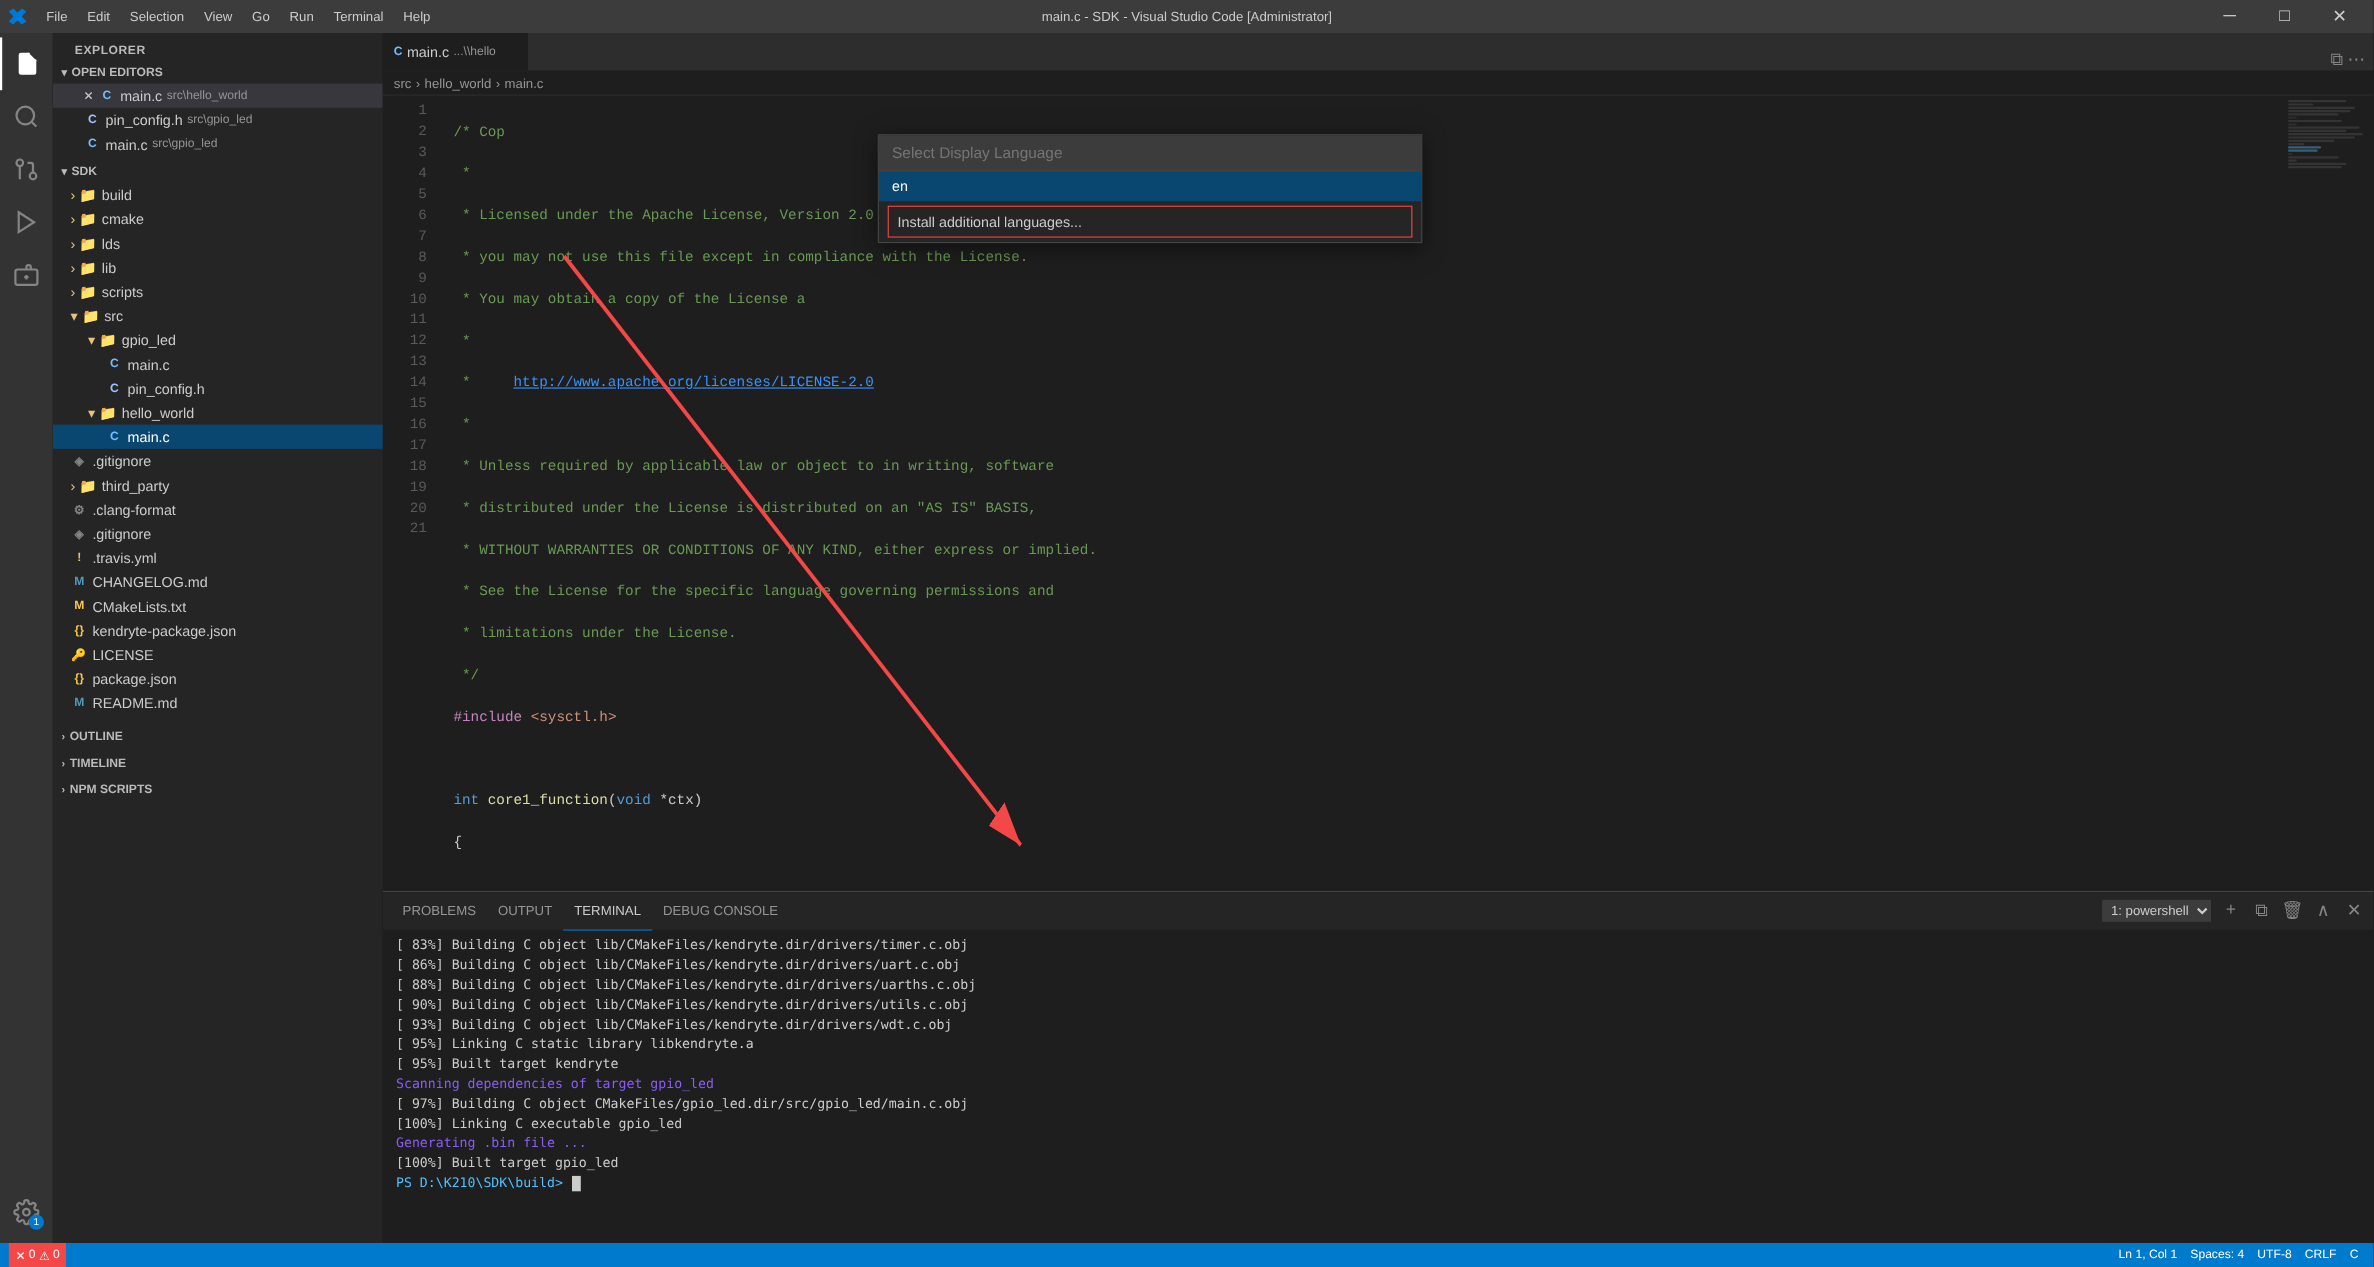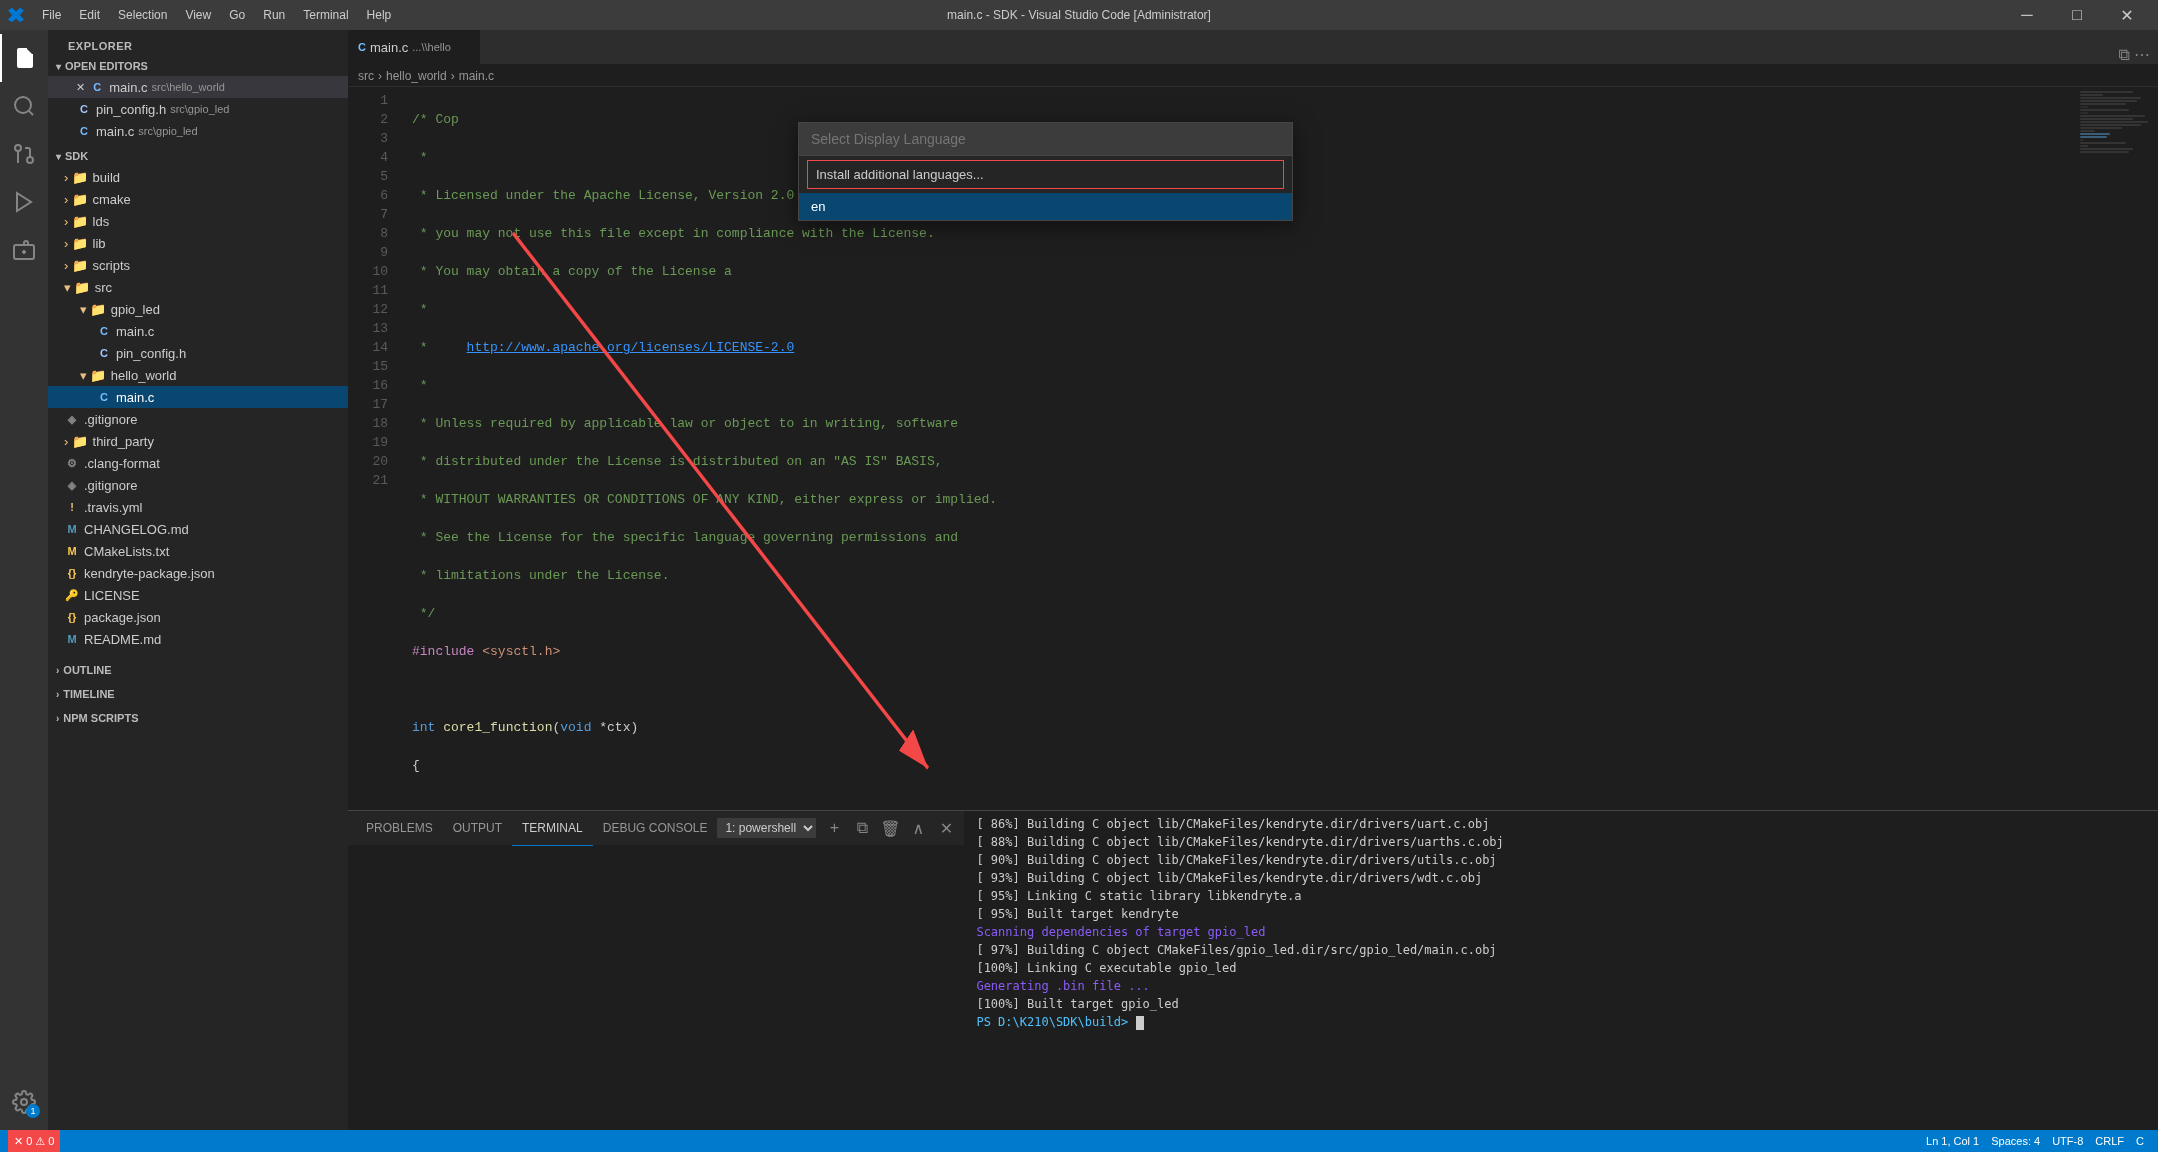--- a/index.html
+++ b/index.html
@@ -344,21 +344,21 @@
       border: 1.5px solid #f44747;
       margin: 4px 8px;
       padding: 6px 8px;
     }
 
     
     .terminal-area {
       height: 320px;
       background: #1e1e1e;
       display: flex;
-      flex-direction: row;
+      flex-direction: column;
       flex-shrink: 0;
       border-top: 1px solid #454545;
     }
     .terminal-tabs {
       height: 35px;
       background: #252526;
       display: flex;
       align-items: center;
       padding: 0 8px;
       border-bottom: 1px solid #1e1e1e;
@@ -820,22 +820,22 @@
               <div class="mini-line" style="background:#4a4a4a; width:60%;"></div>
               <div class="mini-line" style="background:#4a4a4a; width:10%;"></div>
               <div class="mini-line" style="background:#4a4a4a; width:70%;"></div>
               <div class="mini-line" style="background:#4a4a4a; width:65%;"></div>
             </div>
           </div>
         </div>
 
         <div class="command-palette-overlay">
           <input class="command-palette-input" type="text" value="" placeholder="Select Display Language" style="">
+          <div class="dropdown-item highlighted">en</div>
           <div class="dropdown-item with-border">Install additional languages...</div>
-          <div class="dropdown-item highlighted">en</div>
         </div>
 
         <svg class="annotation-overlay" viewBox="0 0 1810 520" preserveAspectRatio="none" style="position:absolute;top:0;left:0;width:100%;height:100%;pointer-events:none;z-index:60;">
           <defs>
             <marker id="arrowhead" markerWidth="10" markerHeight="7" refX="10" refY="3.5" orient="auto">
               <polygon points="0 0, 10 3.5, 0 7" fill="#f44747"></polygon>
             </marker>
           </defs>
           <line x1="165" y1="105" x2="580" y2="490" stroke="#f44747" stroke-width="3" marker-end="url(#arrowhead)"></line>
         </svg>
@@ -852,20 +852,21 @@
               <option>1: powershell</option>
             </select>
             <div class="terminal-btn">+</div>
             <div class="terminal-btn">⧉</div>
             <div class="terminal-btn">🗑</div>
             <div class="terminal-btn">∧</div>
             <div class="terminal-btn">✕</div>
           </div>
         </div>
         <div class="terminal-content">
+          <span class="term-line">[ 83%] Building C object lib/CMakeFiles/kendryte.dir/drivers/timer.c.obj</span>
           <span class="term-line">[ 86%] Building C object lib/CMakeFiles/kendryte.dir/drivers/uart.c.obj</span>
           <span class="term-line">[ 88%] Building C object lib/CMakeFiles/kendryte.dir/drivers/uarths.c.obj</span>
           <span class="term-line">[ 90%] Building C object lib/CMakeFiles/kendryte.dir/drivers/utils.c.obj</span>
           <span class="term-line">[ 93%] Building C object lib/CMakeFiles/kendryte.dir/drivers/wdt.c.obj</span>
           <span class="term-line">[ 95%] Linking C static library libkendryte.a</span>
           <span class="term-line">[ 95%] Built target kendryte</span>
           <span class="term-line term-orange">Scanning dependencies of target gpio_led</span>
           <span class="term-line">[ 97%] Building C object CMakeFiles/gpio_led.dir/src/gpio_led/main.c.obj</span>
           <span class="term-line">[100%] Linking C executable gpio_led</span>
           <span class="term-line term-orange">Generating .bin file ...</span>

